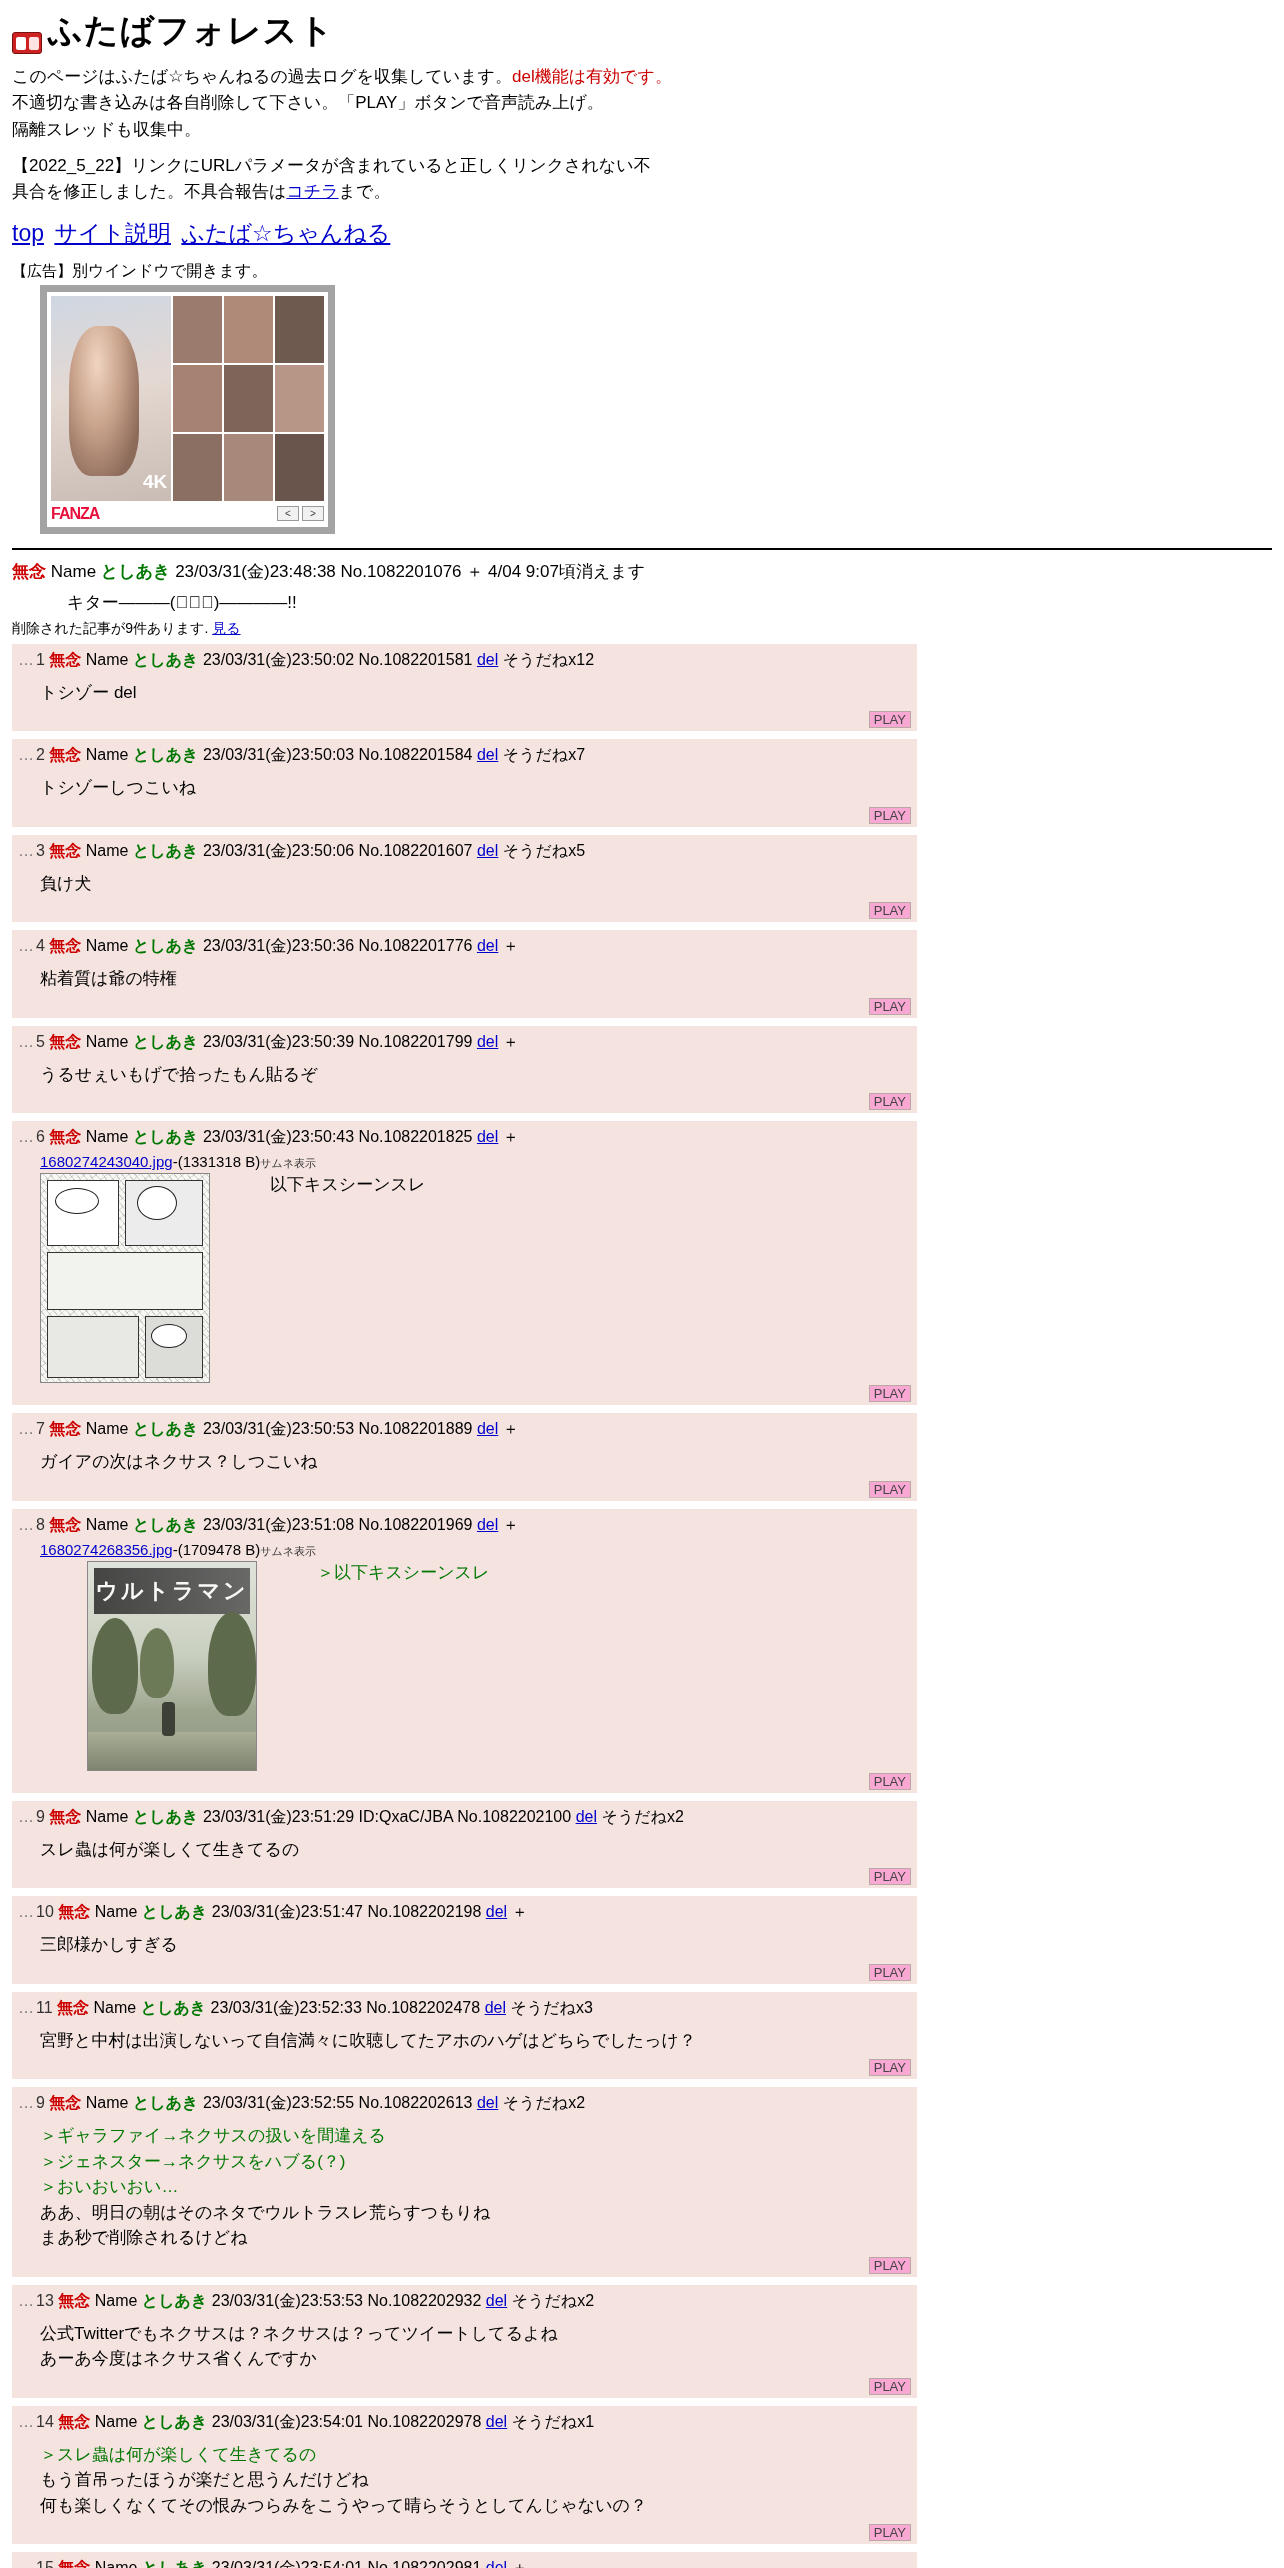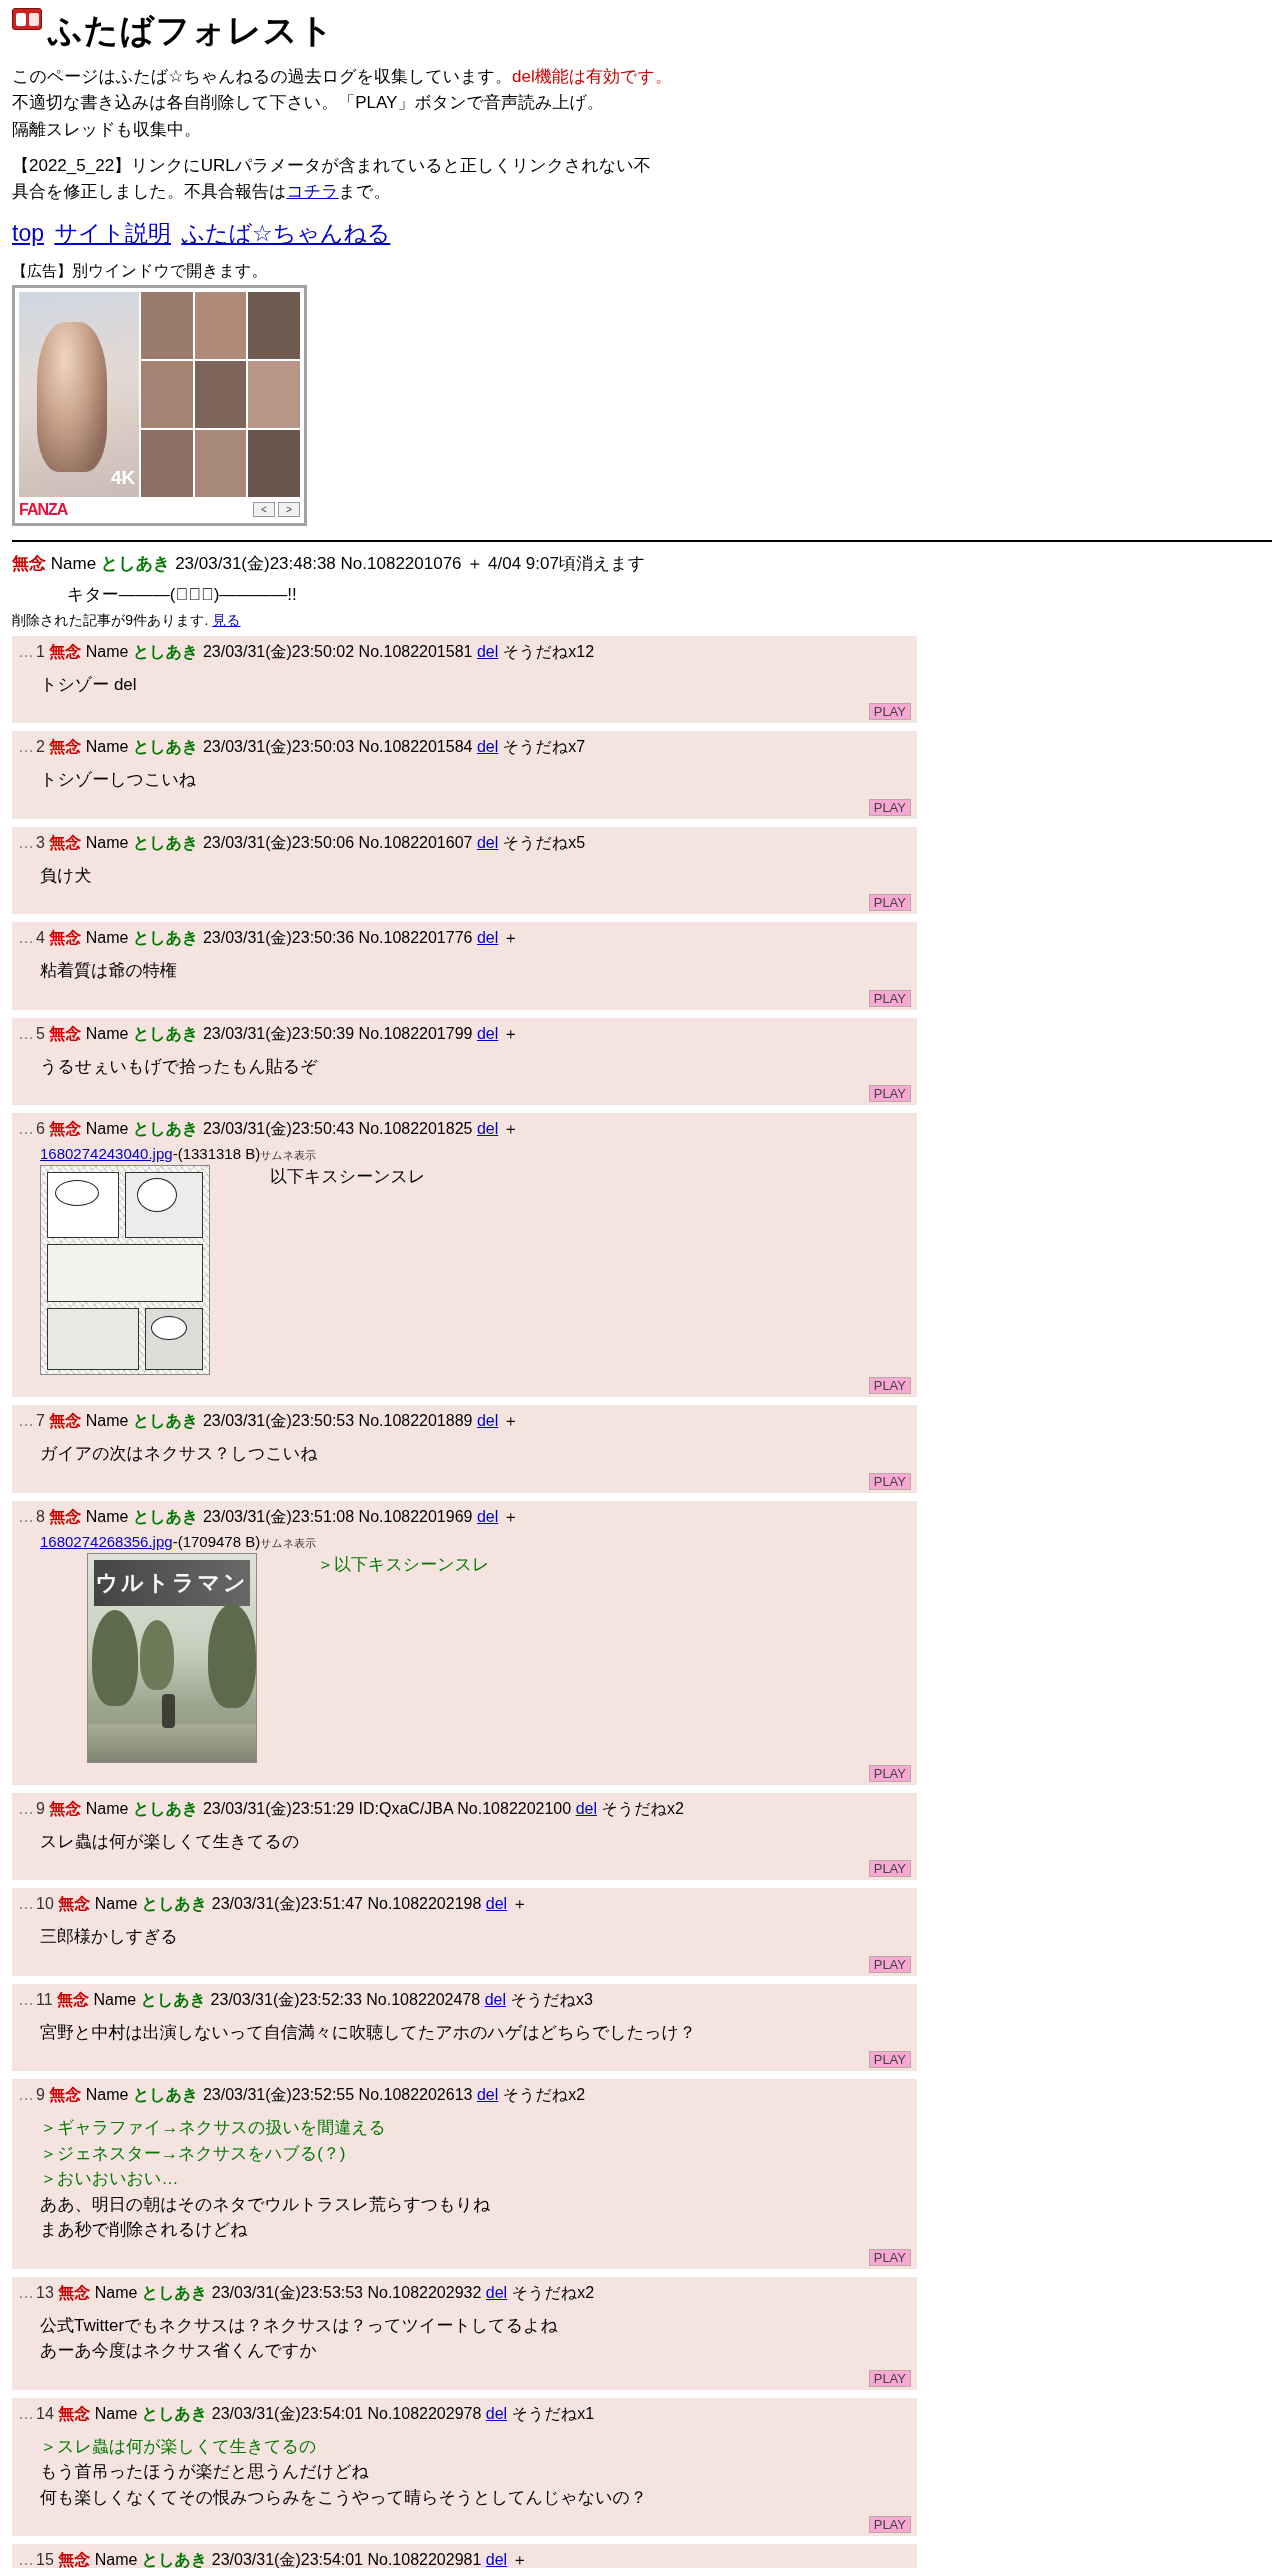--- a/index.html
+++ b/index.html
@@ -6,21 +6,21 @@
   html, body { margin:0; padding:0; }
   body {
     width:1284px;
     background:#ffffff;
     font-family:"Liberation Sans","DejaVu Sans",sans-serif;
     font-size:17px;
     color:#000000;
     padding:6px 12px 0 12px;
   }
   a { color:#0000cc; text-decoration:underline; }
-  .site-header { display:flex; align-items:flex-start; gap:6px; margin:2px 0 10px 0; }
+  .site-header { display:flex; align-items:flex-end; gap:6px; margin:2px 0 10px 0; }
   .logo-mark {
     width:30px; height:22px; background:#cc2222; border:1px solid #7a1111;
     border-radius:3px; position:relative; flex:none;
   }
   .logo-mark::before{
     content:""; position:absolute; left:3px; top:4px; width:10px; height:13px;
     background:#ffffff; border-radius:2px;
   }
   .logo-mark::after{
     content:""; position:absolute; left:16px; top:4px; width:10px; height:13px;
@@ -28,22 +28,23 @@
   }
   .site-title { font-size:34px; font-weight:bold; letter-spacing:1px; }
   .intro { font-size:17px; line-height:1.55; margin-bottom:10px; }
   .intro .em-red { color:#cc0000; }
   .notice { font-size:17px; line-height:1.55; margin-bottom:12px; }
   .navlinks { font-size:23px; margin-bottom:12px; }
   .navlinks a { margin-right:4px; }
   .ad-label { font-size:15px; margin-bottom:3px; }
   .ad-label .small { font-size:16px; }
   .ad-box {
-    width:295px; border:3px solid #a3a3a3; background:#ffffff; padding:4px;
+    width:295px; border:7px solid #a3a3a3; background:#ffffff; padding:4px;
     margin-bottom:14px;
+    margin-left:28px;
   }
   .ad-grid { display:flex; height:205px; }
   .ad-main {
     width:120px; background:linear-gradient(170deg,#cfd7e2 0%,#e4d8d2 45%,#c9bcb4 100%);
     position:relative; overflow:hidden;
   }
   .ad-main::after{
     content:""; position:absolute; left:18px; top:30px; width:70px; height:150px;
     background:radial-gradient(ellipse at 40% 25%, #f0d5c2 0%, #c9a38c 40%, #8d6b5a 80%);
     border-radius:40% 40% 30% 30%;

